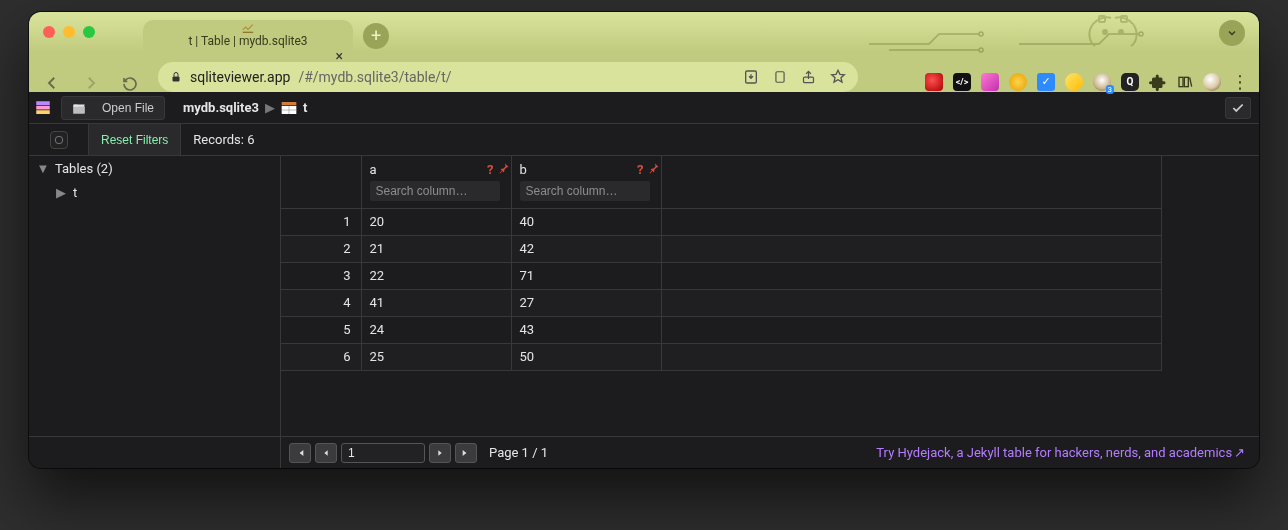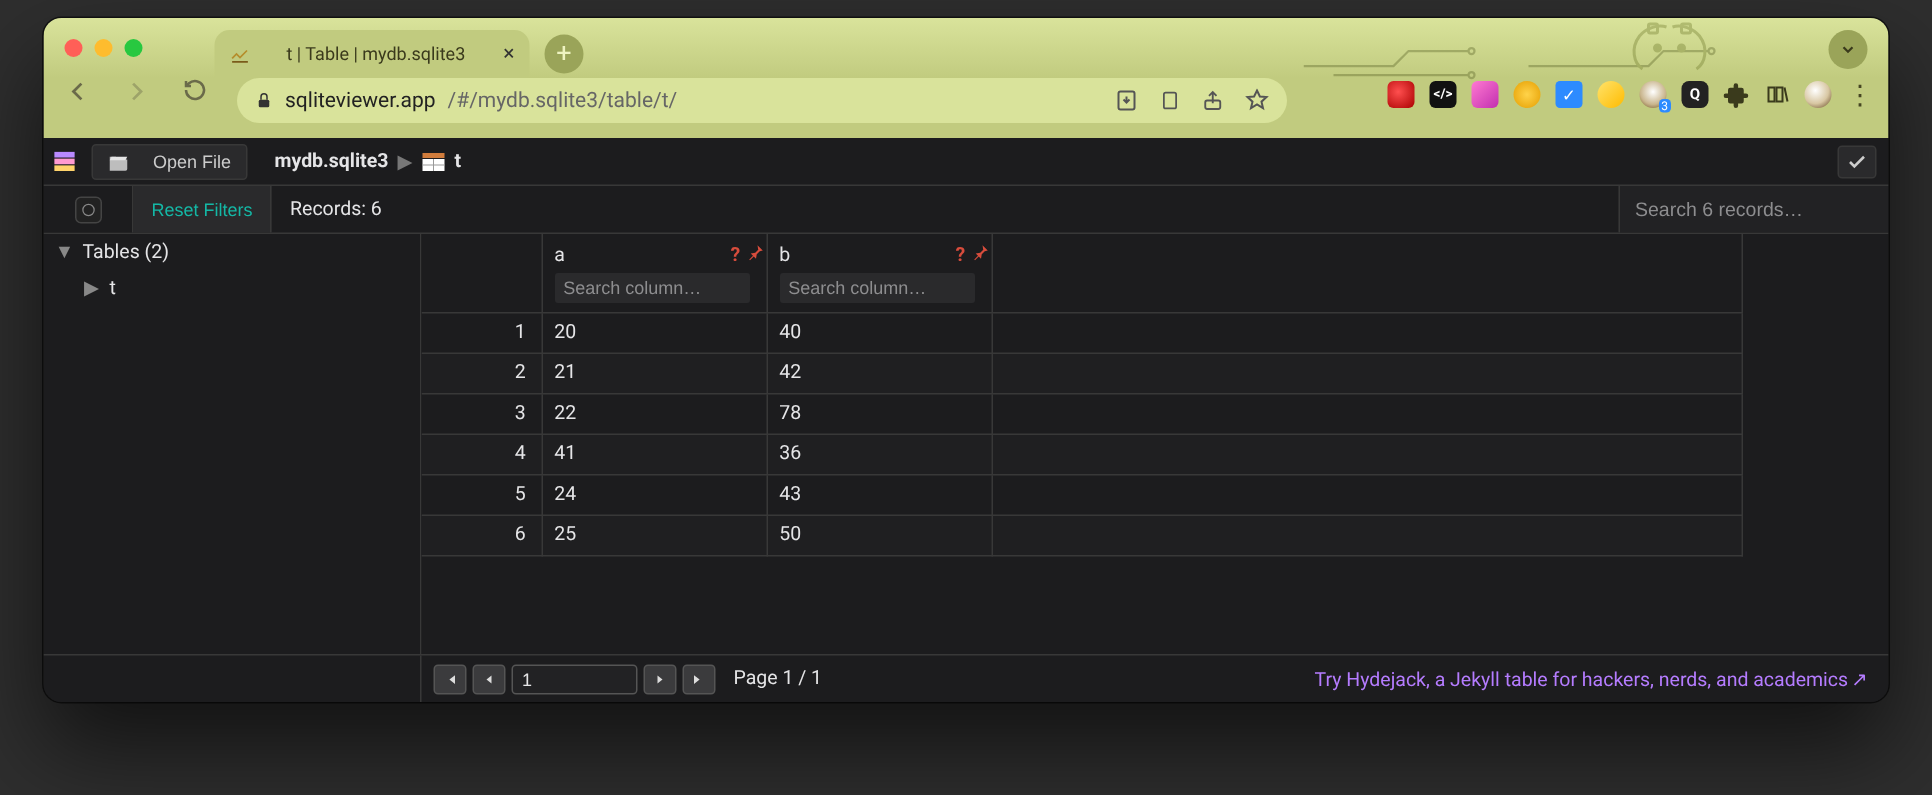--- a/index.html
+++ b/index.html
@@ -44,46 +44,47 @@
   .dot{width:12px;height:12px;border-radius:50%;}
   .dot.red{background:#ff5f57;}
   .dot.yellow{background:#febc2e;}
   .dot.green{background:#28c840;}
   .tab{
     margin-left:100px;
     background:var(--dark-cream);
     border-radius:10px 10px 0 0;
     height:32px;
     display:flex;align-items:center;
-    gap:24px;
+    gap:0;
     padding:0 10px 0 10px;
     min-width:210px;
     font-size:12px;
     color:#3a3a1c;
+    flex-direction:column;
   }
   .tab .fav{display:inline-flex;color:#7a5b1a;}
   .tab .close{color:#333;font-size:14px;margin-left:auto;cursor:pointer;}
   .newtab{
     width:26px;height:26px;border-radius:50%;
     background:#9aa459;margin-left:10px;margin-bottom:3px;
     display:flex;align-items:center;justify-content:center;
     color:#eef3c1;font-size:18px;line-height:1;
   }
   .chrome-chevron{
     margin-left:auto;margin-bottom:6px;
     width:26px;height:26px;border-radius:50%;
     background:#9aa459;display:flex;align-items:center;justify-content:center;
     color:#3a3a1c;
   }
   .circuit{position:absolute;right:70px;top:2px;opacity:.35;pointer-events:none;}
   
   .addr{
     background:var(--dark-cream);
     height:40px;
-    display:flex;align-items:flex-start;
+    display:flex;align-items:flex-end;
     gap:17px;
     padding:0 12px;
     font-size:14px;color:#555;
   }
   .addr .navbtn{color:#6a6a4a;display:inline-flex;align-items:center;justify-content:center;width:22px;}
   .omnibox{
     flex:0 1 700px;
     height:30px;border-radius:15px;
     background:var(--cream);
     display:flex;align-items:center;
@@ -126,21 +127,21 @@
     width:60px;display:flex;align-items:center;justify-content:center;
     border-right:1px solid var(--border);background:var(--bg);
   }
   .app-sub .left .sq{width:18px;height:18px;border-radius:4px;background:#222;border:1px solid #444;display:flex;align-items:center;justify-content:center;}
   .search-tables{
     width:192px;border:none;background:var(--bg2);color:var(--text);
     padding:0 10px;font-size:13px;outline:none;border-right:1px solid var(--border);
   }
   .search-tables::placeholder{color:var(--muted);}
   .reset{
-    background:var(--bg3);color:#14b8a6;border:none;
+    background:var(--bg3);color:#86efac;border:none;
     padding:0 12px;font-size:12px;border-right:1px solid var(--border);text-align:center;
   }
   .records{display:flex;align-items:center;padding:0 12px;color:var(--text);}
   .search-records{
     margin-left:auto;width:180px;border:none;background:var(--bg2);
     color:var(--text);padding:0 10px;font-size:13px;outline:none;
     border-left:1px solid var(--border);
   }
   .search-records::placeholder{color:var(--muted);}
   
@@ -345,21 +346,20 @@
   <div class="app-sub">
     <div class="left">
       <span class="sq">
           <svg width="10" height="10" viewBox="0 0 24 24" fill="none" stroke="#888" stroke-width="2">
             <circle cx="12" cy="12" r="9"></circle>
           </svg>
         </span>
     </div>
     <button class="reset">Reset Filters</button>
     <div class="records">Records: 6</div>
-    <input class="search-records" placeholder="Search 6 records…" style="">
   </div>
 
   <div class="main">
     <div class="sidebar">
       <div class="tree-row">
         <span class="arrow">▼</span>
         <span>Tables (2)</span>
       </div>
       <div class="tree-row child">
         <span class="arrow">▶</span>
@@ -408,27 +408,27 @@
             </tr>
             <tr>
               <td class="rownum">2</td>
               <td class="col">21</td>
               <td class="col">42</td>
               <td></td>
             </tr>
             <tr>
               <td class="rownum">3</td>
               <td class="col">22</td>
-              <td class="col">78</td>
+              <td class="col">71</td>
               <td></td>
             </tr>
             <tr>
               <td class="rownum">4</td>
               <td class="col">41</td>
-              <td class="col">36</td>
+              <td class="col">27</td>
               <td></td>
             </tr>
             <tr>
               <td class="rownum">5</td>
               <td class="col">24</td>
               <td class="col">43</td>
               <td></td>
             </tr>
             <tr>
               <td class="rownum">6</td>

